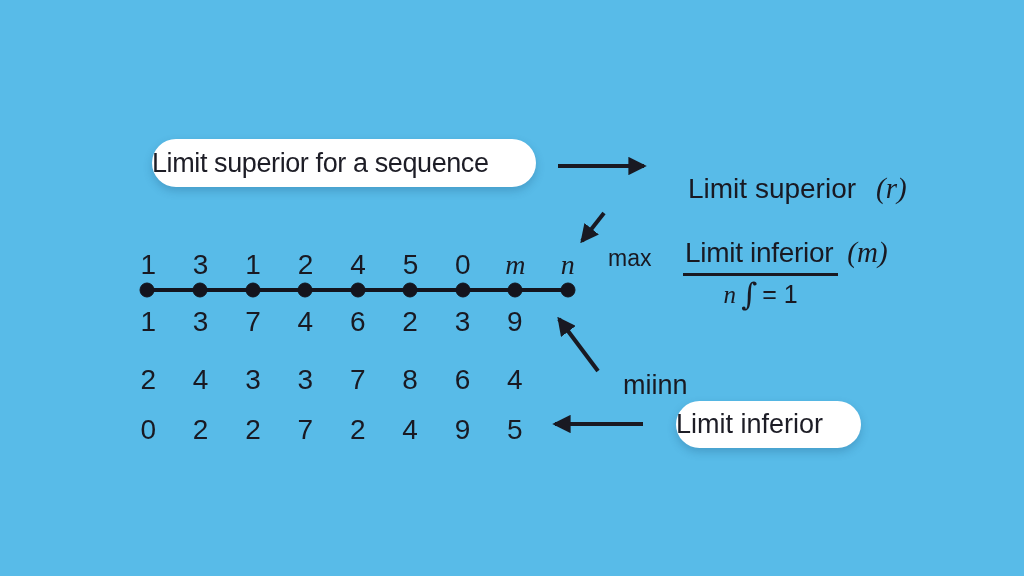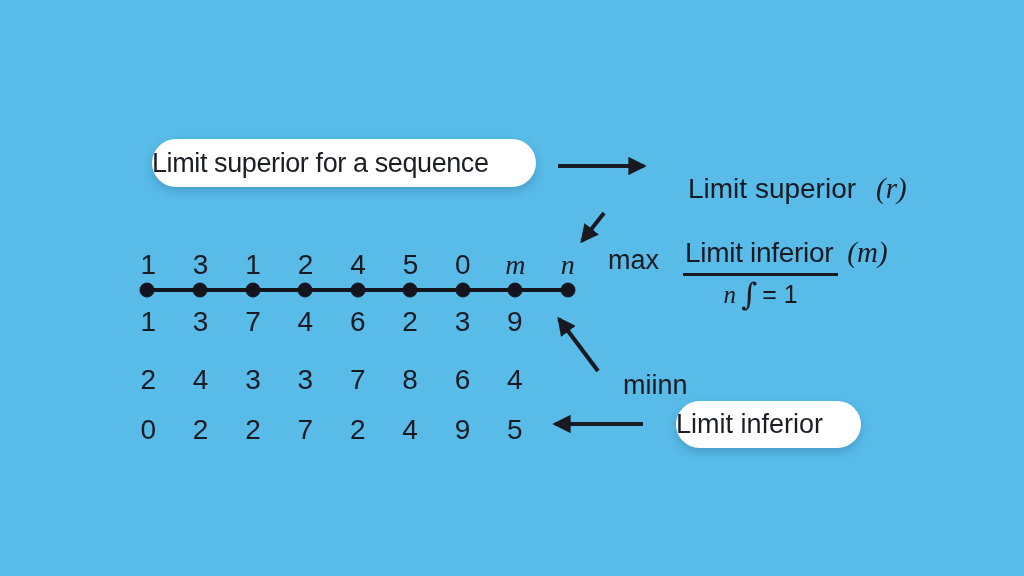--- a/index.html
+++ b/index.html
@@ -31,21 +31,21 @@
   .pill.inferior{left:676px;top:401px;width:185px;height:47px;font-size:27px;border-radius:24px;}
 
   .mathit{font-family:"Liberation Serif","DejaVu Serif",serif;font-style:italic;}
 
   .lim-sup{
     position:absolute;left:688px;top:148px;
     font-size:28px;display:flex;align-items:baseline;gap:20px;white-space:nowrap;margin-top:24px;
   }
   .lim-sup .sym{font-size:29px;}
 
-  .max-label{position:absolute;left:608px;top:245px;font-size:27px;}
+  .max-label{position:absolute;left:608px;top:245px;font-size:23px;}
   .min-label{position:absolute;left:623px;top:370px;font-size:27px;}
 
   .formula{
     position:absolute;left:683px;top:237px;
     display:flex;align-items:flex-start;gap:9px;white-space:nowrap;
   }
   .formula .frac{display:inline-block;text-align:center;}
   .formula .num{
     font-size:28px;letter-spacing:-0.3px;
     border-bottom:3px solid var(--ink);

